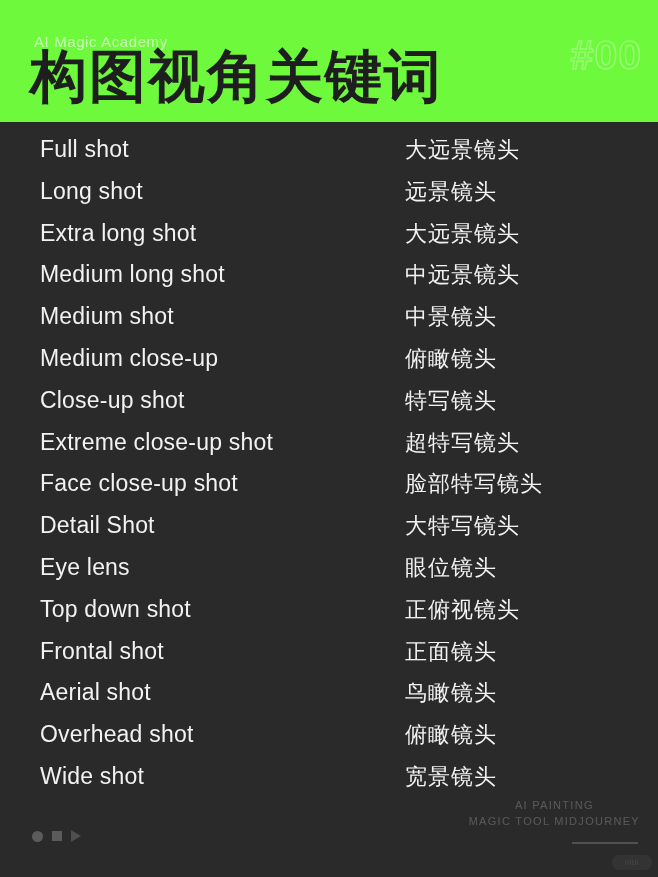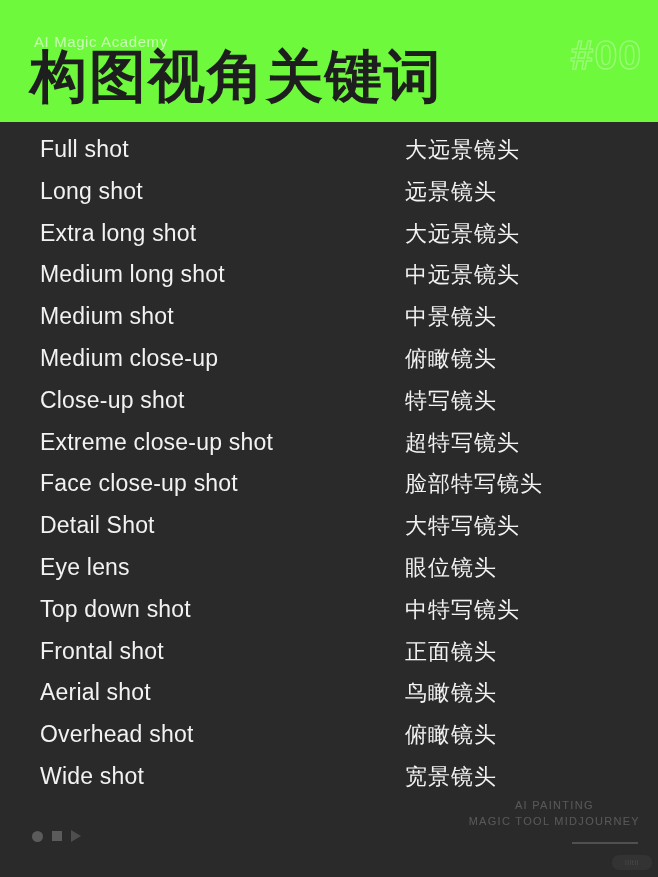--- a/index.html
+++ b/index.html
@@ -211,21 +211,21 @@
       <div class="row">
         <div class="cell-en">Detail Shot</div>
         <div class="cell-zh">大特写镜头</div>
       </div>
       <div class="row">
         <div class="cell-en">Eye lens</div>
         <div class="cell-zh">眼位镜头</div>
       </div>
       <div class="row">
         <div class="cell-en">Top down shot</div>
-        <div class="cell-zh">中特写镜头</div>
+        <div class="cell-zh">正俯视镜头</div>
       </div>
       <div class="row">
         <div class="cell-en">Frontal shot</div>
         <div class="cell-zh">正面镜头</div>
       </div>
       <div class="row">
         <div class="cell-en">Aerial shot</div>
         <div class="cell-zh">鸟瞰镜头</div>
       </div>
       <div class="row">

